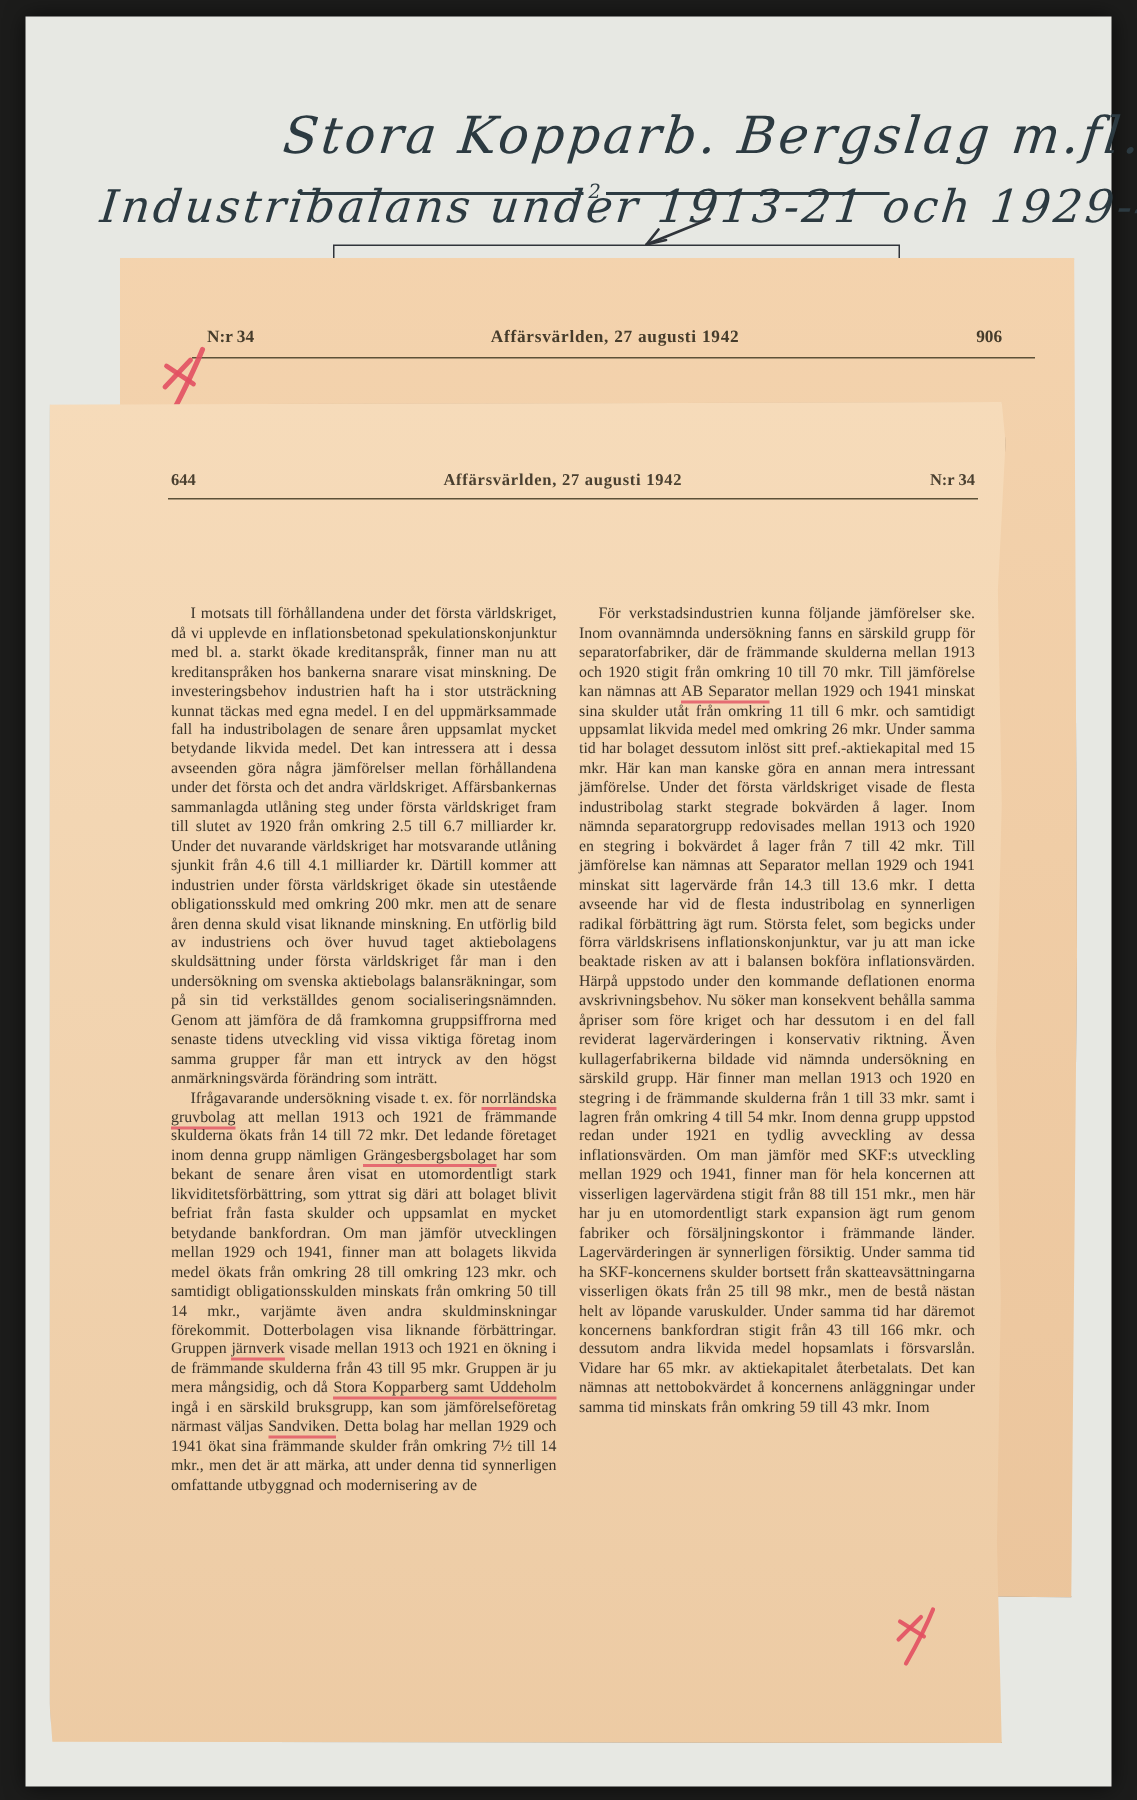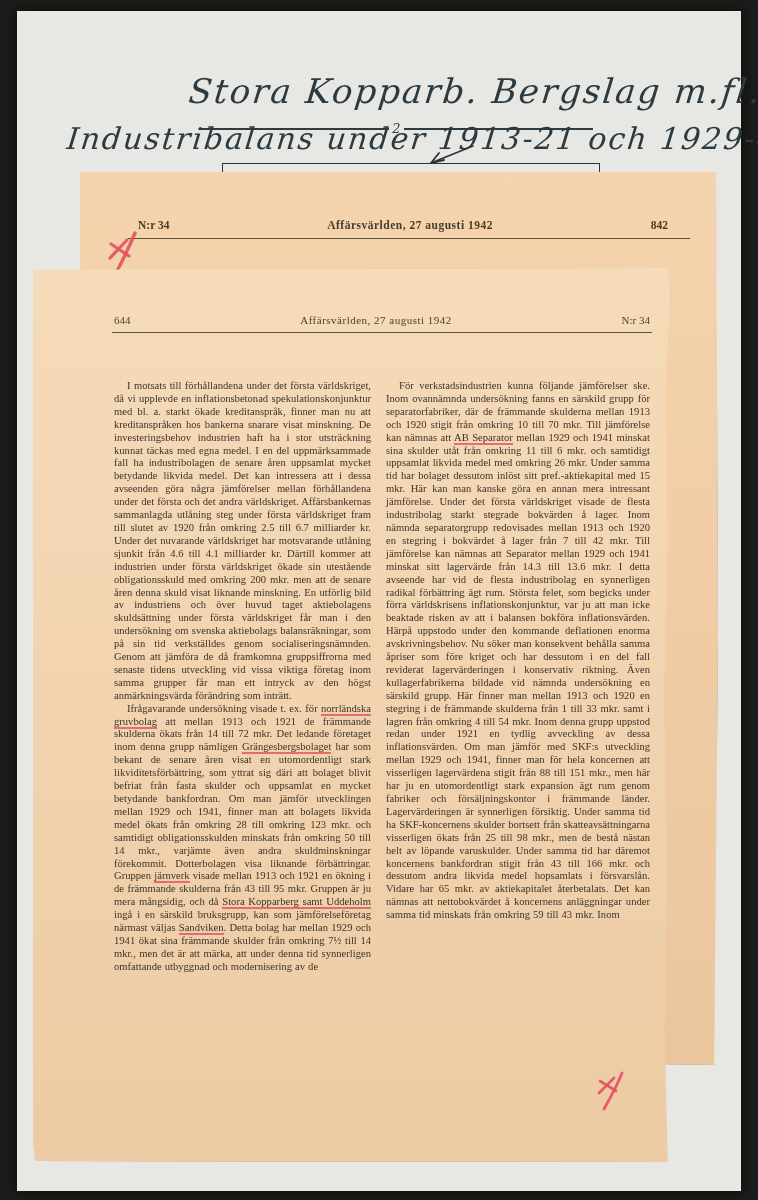--- a/index.html
+++ b/index.html
@@ -31,28 +31,28 @@
      display:flex;align-items:baseline;font-weight:bold;font-size:11.5px;color:#463c2b;}
   .bheader .c{flex:1;text-align:center;letter-spacing:.5px;}
   .brule{position:absolute;left:48px;top:66px;width:562px;border-top:1.6px solid#5d5138;}
   .bcols{position:absolute;left:58px;top:73px;display:flex;gap:12px;font-size:11.3px;line-height:14px;
      color:#3c342a;}
   .bcol{width:252px;text-align:justify;}
   .bcol.r{width:258px;}
   
   .inner{position:absolute;left:81px;top:0;width:536px;height:100%;}
   .fheader{position:absolute;left:0;top:46px;width:100%;display:flex;align-items:baseline;
-     font-size:11px;font-weight:normal;color:#4a4030;}
+     font-size:11px;font-weight:bold;color:#4a4030;}
   .fheader .c{flex:1;text-align:center;letter-spacing:.5px;}
   .frule{position:absolute;left:-2px;top:64px;width:540px;border-top:1.5px solid #5d5138;}
   .headline{position:absolute;left:0;top:84px;width:100%;text-align:center;margin:0;
      font-family:"Liberation Sans",sans-serif;font-weight:400;font-size:19px;letter-spacing:1.6px;
      color:#46433a;}
   .cols{position:absolute;left:0;top:112px;width:100%;height:778px;display:flex;gap:15px;overflow:hidden;}
-  .col{width:257px;font-size:10.6px;line-height:12.9px;color:#3b342a;text-align:justify;word-spacing:.4px;}
+  .col{width:257px;font-size:10.6px;line-height:12.9px;color:#3b342a;text-align:justify;word-spacing:.4px;margin-top:24px;}
   .col.r{width:264px;}
   .col p{margin:0;text-indent:13px;}
   .col p.noindent{text-indent:0;}
   .rl{border-bottom:2px solid rgba(226,78,96,.78);}
   
   .redmark{position:absolute;}
   .rm1{left:106px;top:230px;z-index:3;}
   .rm2{left:596px;top:1070px;z-index:5;}
 </style>
 </head>
@@ -72,21 +72,21 @@
       <path d="M58 5 L16 22" stroke="#30343a" stroke-width="1.8" fill="none" stroke-linecap="round"></path>
       <path d="M16 22 L29 19 M16 22 L24 12" stroke="#30343a" stroke-width="1.8" fill="none" stroke-linecap="round"></path>
     </svg>
     <div class="drawn-box"></div>
   </div>
 
   <section class="clip clip-back">
     <header class="bheader">
       <span>N:r 34</span>
       <span class="c">Affärsvärlden, 27 augusti 1942</span>
-      <span>842</span>
+      <span>906</span>
     </header>
     <div class="brule"></div>
     <div class="bcols">
     </div>
   </section>
 
   <svg class="redmark rm1" width="36" height="48" viewBox="0 0 36 48">
     <path d="M29 3 Q22 20 9 45" stroke="#e25062" stroke-width="3.4" fill="none" stroke-linecap="round" opacity=".9"></path>
     <path d="M5 14 L23 26" stroke="#e25062" stroke-width="3.2" fill="none" stroke-linecap="round" opacity=".9"></path>
     <path d="M21 10 L4 28" stroke="#e25062" stroke-width="3.2" fill="none" stroke-linecap="round" opacity=".9"></path>

